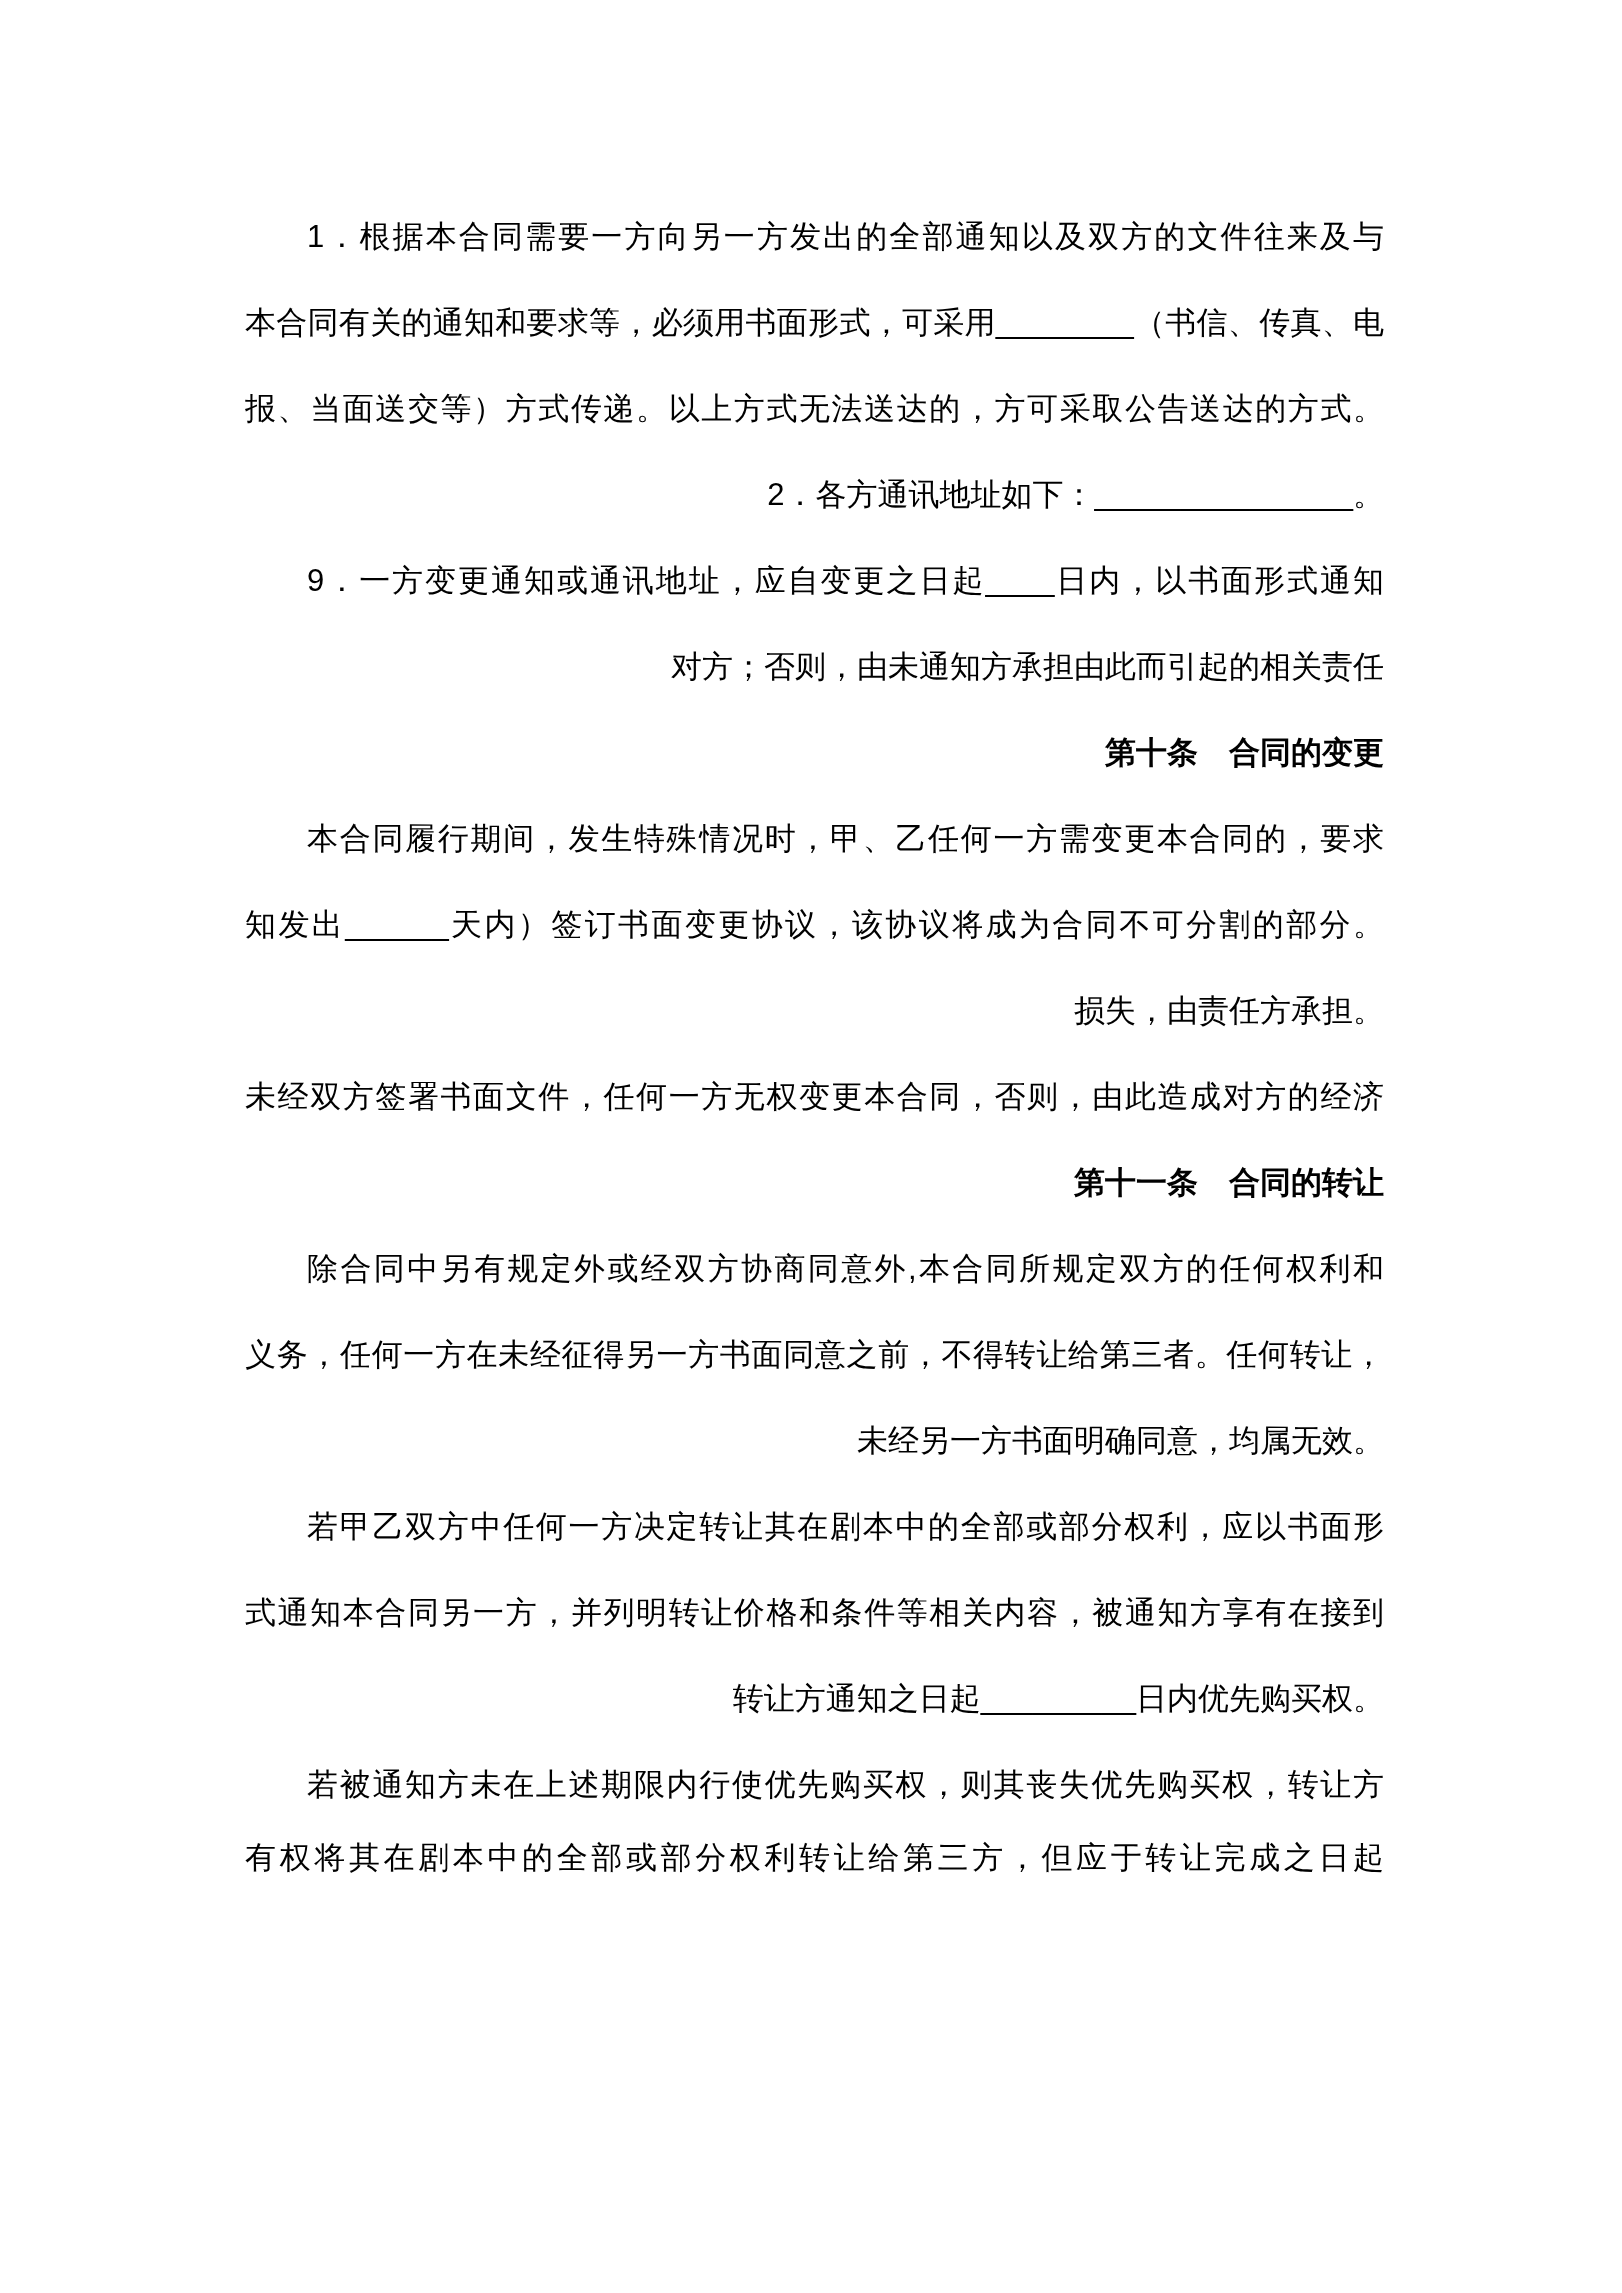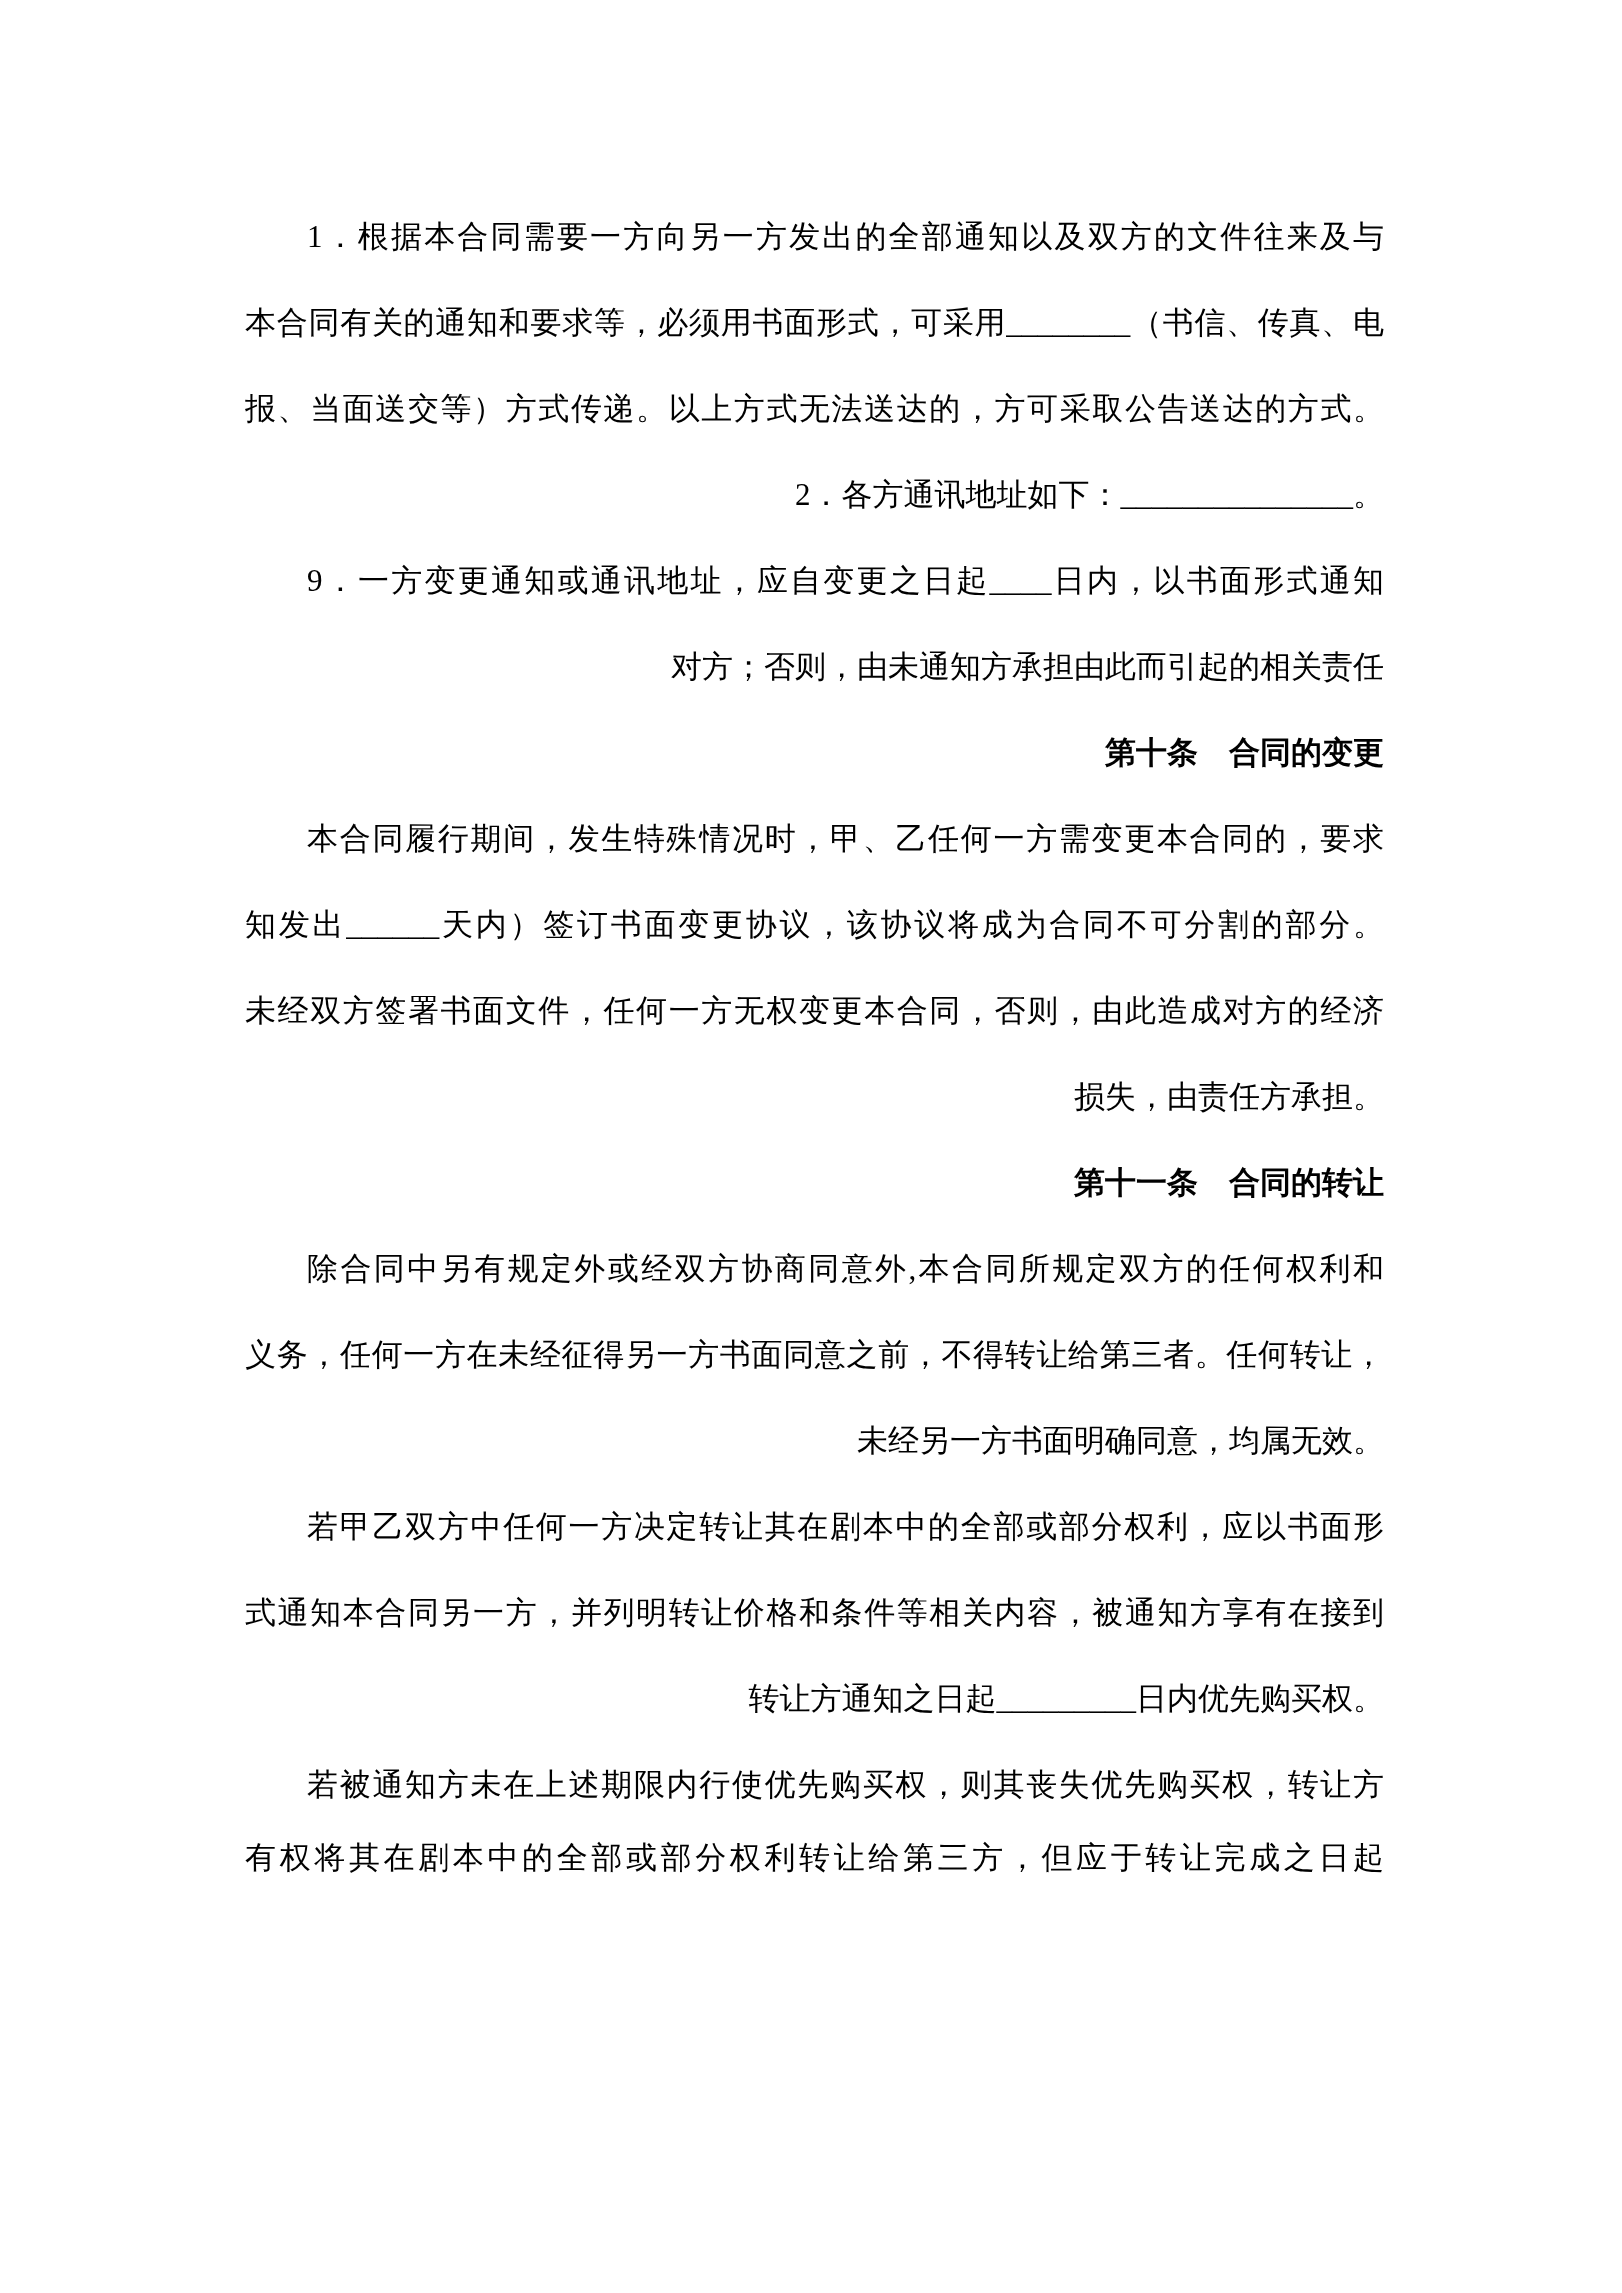--- a/index.html
+++ b/index.html
@@ -7,21 +7,20 @@
     width: 1623px; height: 2294px;
     background: #ffffff;
     font-family: "Liberation Sans", sans-serif;
     color: #000000;
   }
   .page {
     position: relative;
     width: 1623px; height: 2123px;
     background: #ffffff;
     overflow: hidden;
-    font-family: Liberation Serif, serif;
   }
   .doc {
     position: absolute;
     left: 245px; top: 194px;
     width: 1139px;
     font-size: 31px;
   }
   .line {
     height: 86px;
     line-height: 86px;
@@ -46,22 +45,22 @@
   <div class="doc" id="doc">
       <div class="line ind just">1．根据本合同需要一方向另一方发出的全部通知以及双方的文件往来及与</div>
       <div class="line just">本合同有关的通知和要求等，必须用书面形式，可采用________（书信、传真、电</div>
       <div class="line just">报、当面送交等）方式传递。以上方式无法送达的，方可采取公告送达的方式。</div>
       <div class="line ind">2．各方通讯地址如下：_______________。</div>
       <div class="line ind just">9．一方变更通知或通讯地址，应自变更之日起____日内，以书面形式通知</div>
       <div class="line">对方；否则，由未通知方承担由此而引起的相关责任</div>
       <div class="line ind head">第十条　合同的变更</div>
       <div class="line ind just">本合同履行期间，发生特殊情况时，甲、乙任何一方需变更本合同的，要求</div>
       <div class="line just">知发出______天内）签订书面变更协议，该协议将成为合同不可分割的部分。</div>
+      <div class="line">损失，由责任方承担。</div>
       <div class="line just">未经双方签署书面文件，任何一方无权变更本合同，否则，由此造成对方的经济</div>
-      <div class="line">损失，由责任方承担。</div>
       <div class="line ind head">第十一条　合同的转让</div>
       <div class="line ind just">除合同中另有规定外或经双方协商同意外,本合同所规定双方的任何权利和</div>
       <div class="line just">义务，任何一方在未经征得另一方书面同意之前，不得转让给第三者。任何转让，</div>
       <div class="line">未经另一方书面明确同意，均属无效。</div>
       <div class="line ind just">若甲乙双方中任何一方决定转让其在剧本中的全部或部分权利，应以书面形</div>
       <div class="line just">式通知本合同另一方，并列明转让价格和条件等相关内容，被通知方享有在接到</div>
       <div class="line">转让方通知之日起_________日内优先购买权。</div>
       <div class="line ind just">若被通知方未在上述期限内行使优先购买权，则其丧失优先购买权，转让方</div>
       <div class="line just tight">有权将其在剧本中的全部或部分权利转让给第三方，但应于转让完成之日起</div>
     </div>

